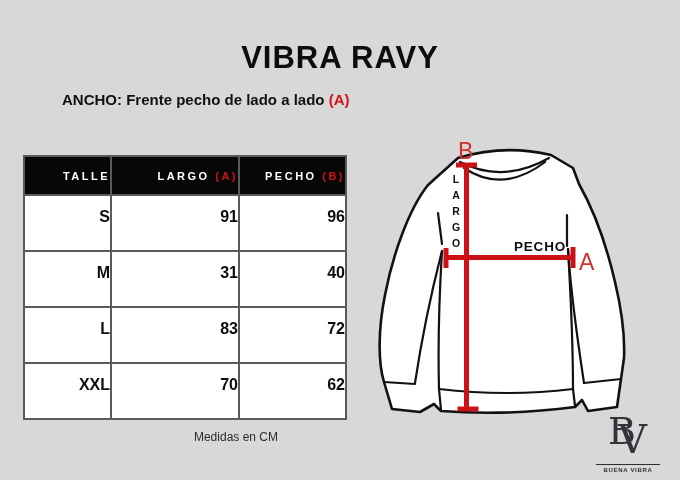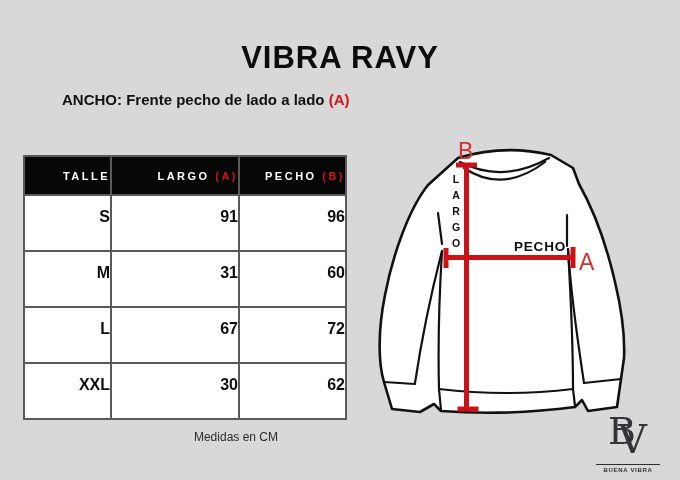--- a/index.html
+++ b/index.html
@@ -70,30 +70,30 @@
     </thead>
     <tbody>
       <tr>
         <td>S</td>
         <td>91</td>
         <td>96</td>
       </tr>
       <tr>
         <td>M</td>
         <td>31</td>
-        <td>60</td>
+        <td>40</td>
       </tr>
       <tr>
         <td>L</td>
-        <td>67</td>
+        <td>83</td>
         <td>72</td>
       </tr>
       <tr>
         <td>XXL</td>
-        <td>30</td>
+        <td>70</td>
         <td>62</td>
       </tr>
     </tbody>
   </table>
 
   <div class="footnote">Medidas en CM</div>
 
   <svg class="diagram" width="260" height="285" viewBox="373 138 260 285">
 
     <path d="M458,158 Q504,144 551,155 L573,168 L579,184

